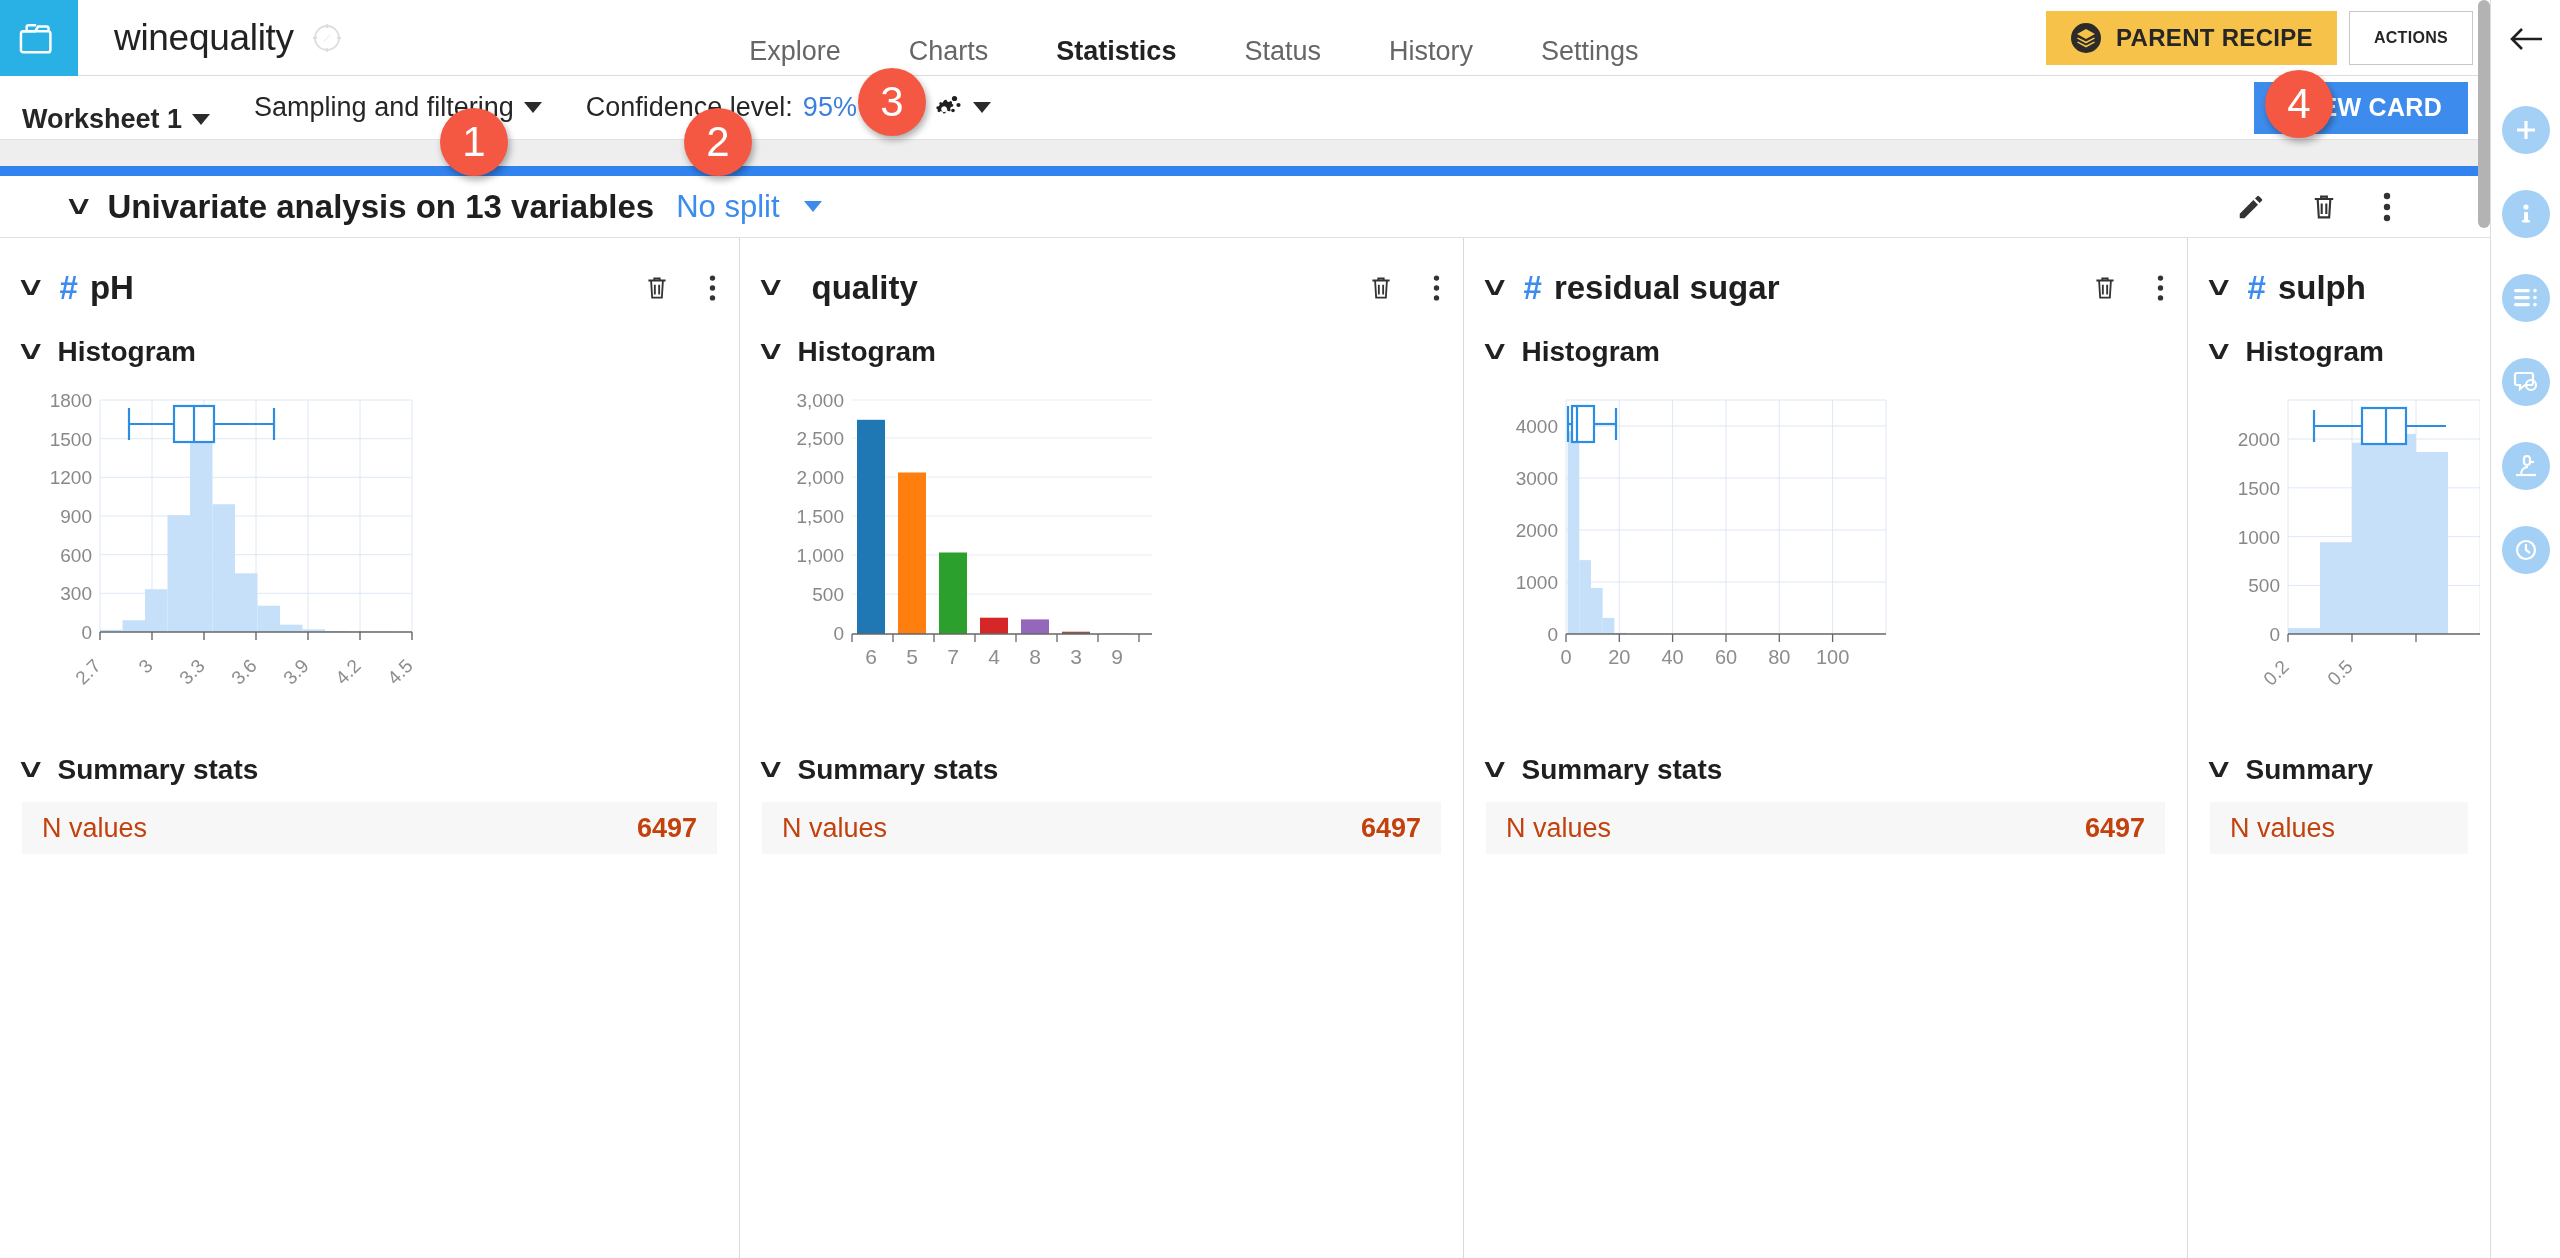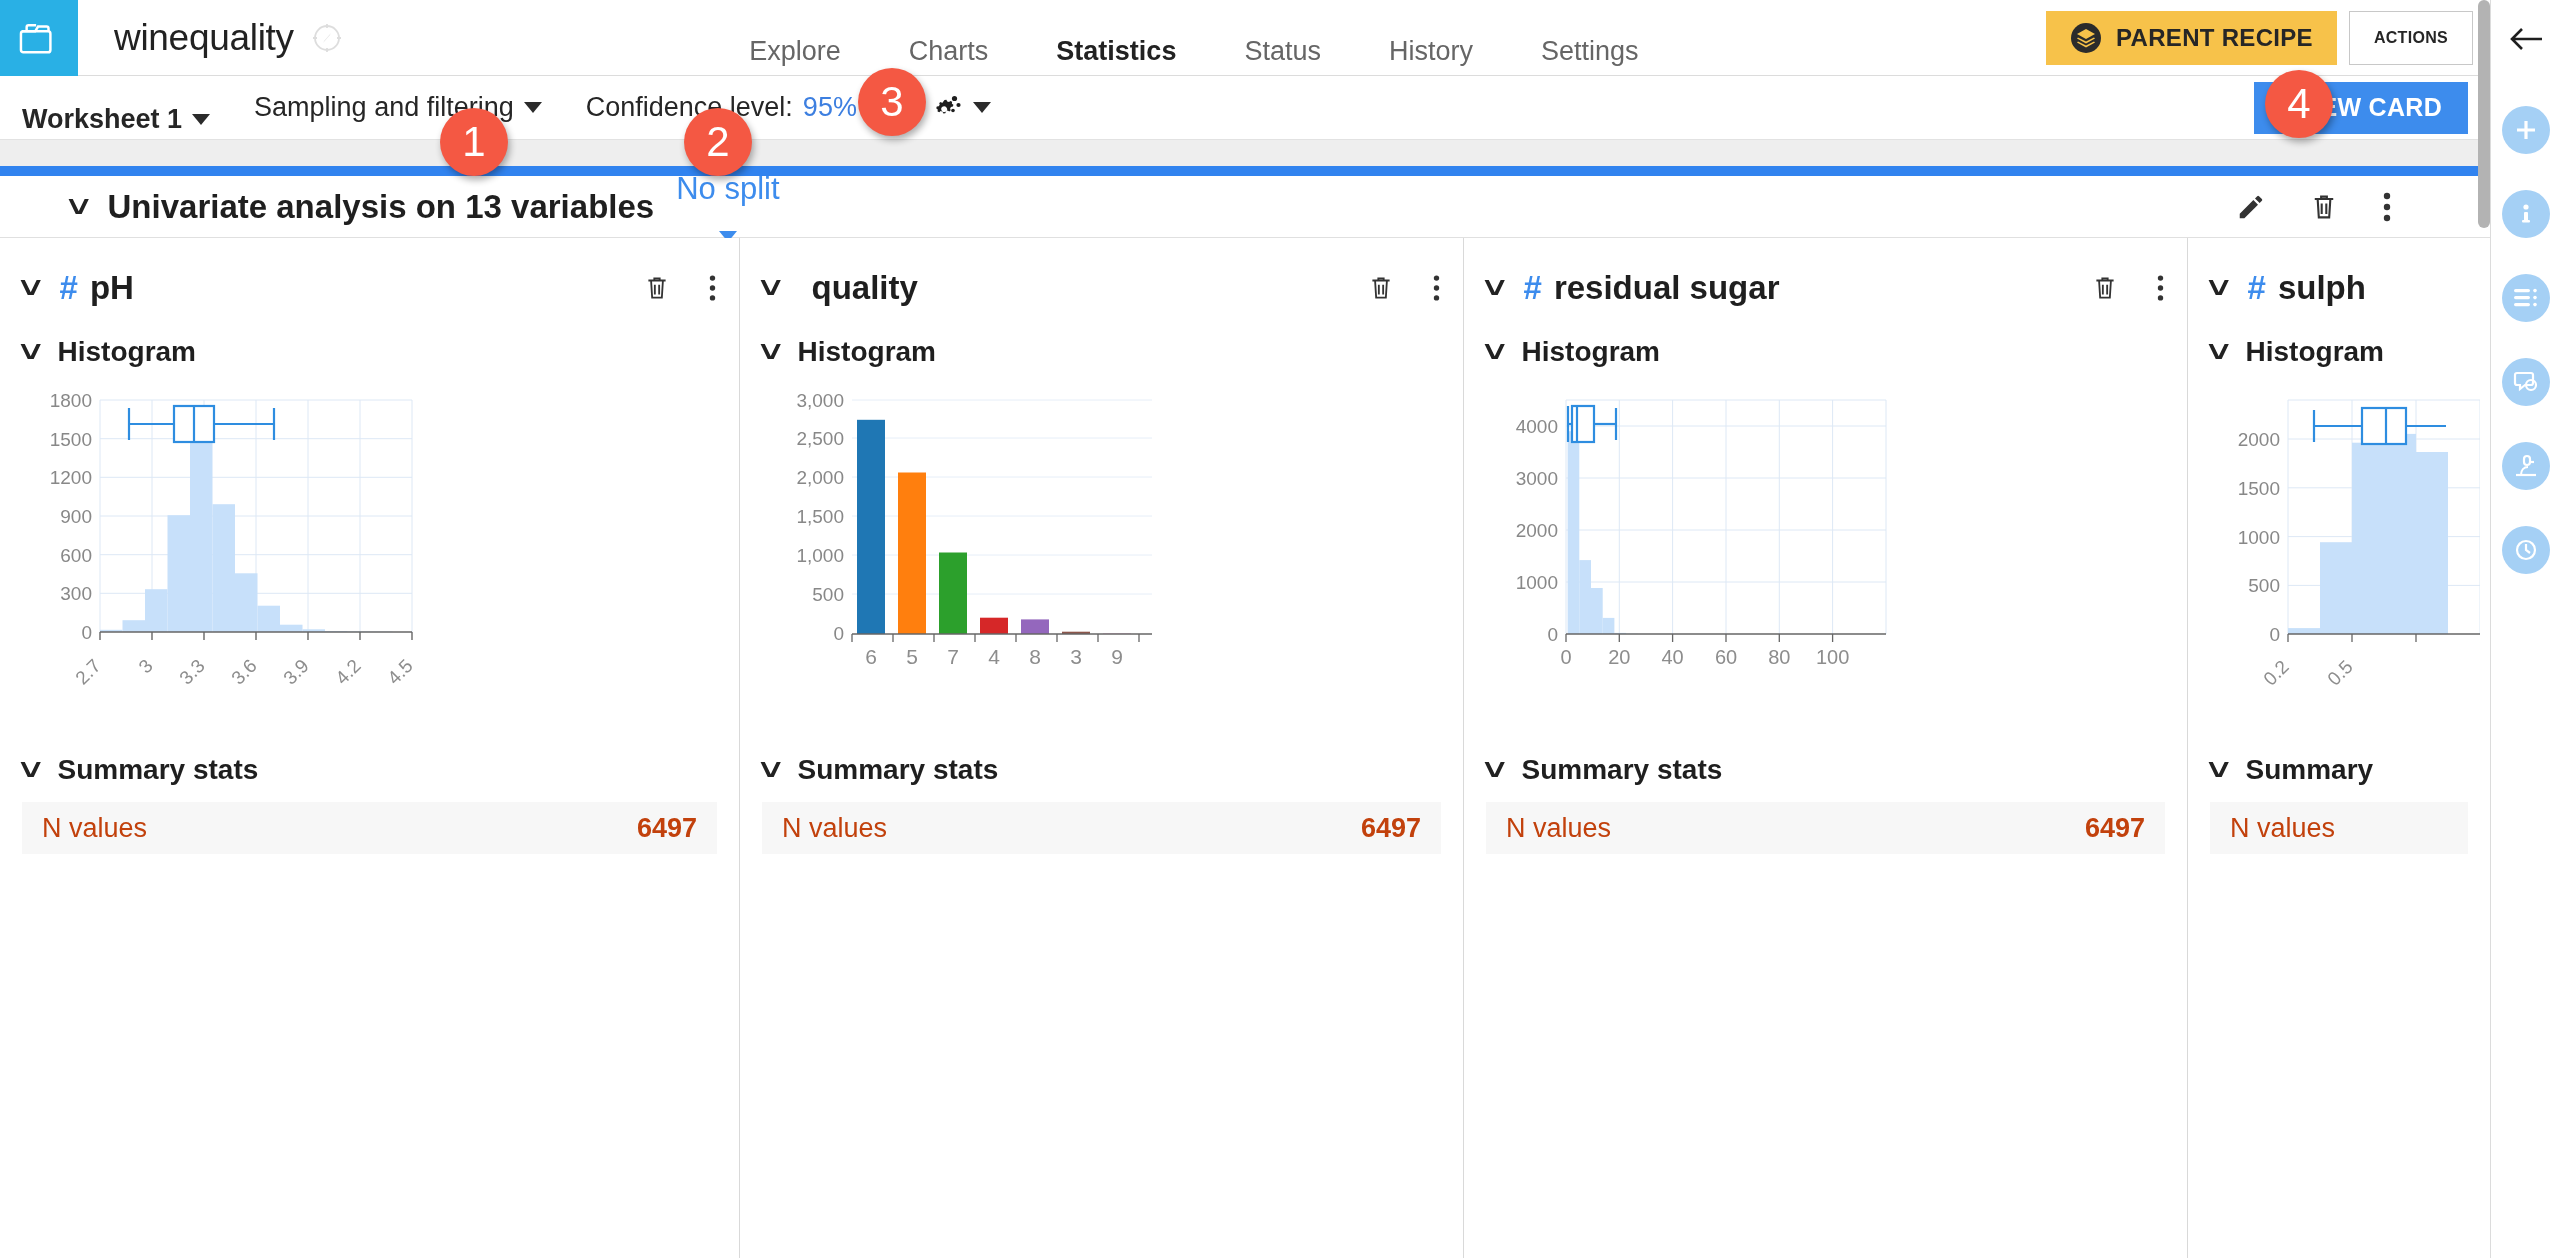--- a/index.html
+++ b/index.html
@@ -94,21 +94,21 @@
     display: flex; align-items: center; padding: 0 30px 0 70px;
     background: #fff; border-bottom: 1px solid #e0e0e0;
   }
   .chev {
     font-size: 30px; line-height: 1; color: #222; font-weight: bold;
     transform: scaleX(1.25); margin-right: 20px; cursor: pointer;
   }
   .section-title { font-size: 33px; font-weight: bold; color: #1f1f1f; white-space: nowrap; }
   .nosplit {
     margin-left: 22px; font-size: 31px; color: #3d8ced; display: flex;
-    align-items: center; gap: 24px; cursor: pointer; flex-direction: column;
+    align-items: center; gap: 24px; cursor: pointer;
   }
   .nosplit .caret { border-top-color: #3d8ced; }
   .sect-icons { margin-left: auto; display: flex; align-items: center; gap: 44px; padding-right: 68px; }
   .ico-btn { cursor: pointer; display: flex; align-items: center; justify-content: center; }
 
   
   .cards {
     position: absolute; left: 0; top: 238px; width: 2490px; height: 1020px;
     display: flex; align-items: stretch; background: #fff;
   }

